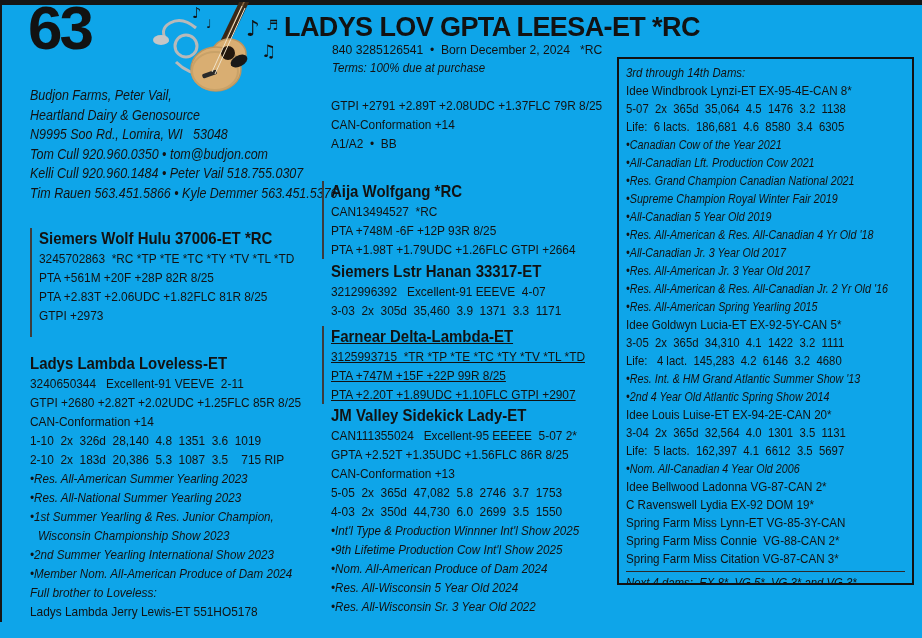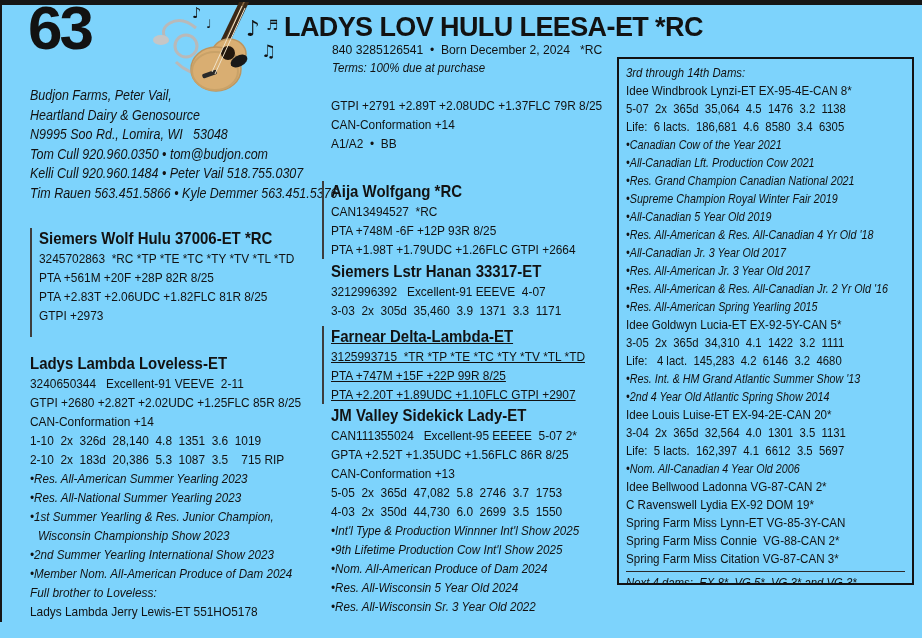--- a/index.html
+++ b/index.html
@@ -1,18 +1,18 @@
 <!DOCTYPE html>
 <html><head>
 <meta charset="utf-8">
 <style>
   * { margin:0; padding:0; box-sizing:border-box; }
   html,body { background:#e8e8e8; }
   body { font-family:"Liberation Sans", sans-serif; color:#121212; }
-  .page { position:relative; width:922px; height:638px; background:#7dd3fc; overflow:hidden; }
+  .page { position:relative; width:922px; height:638px; background:#0ea5e9; overflow:hidden; }
 
   .top-bar  { position:absolute; left:0; top:0; width:922px; height:5px; background:#161616; }
   .left-bar { position:absolute; left:0; top:0; width:2px;  height:622px; background:#161616; }
 
   .lot { position:absolute; left:28px; top:-6px; font-size:62px; font-weight:bold; letter-spacing:-3px; line-height:68px; }
 
   .art { position:absolute; left:146px; top:2px; width:146px; height:92px; }
 
   .title { position:absolute; left:284px; top:12px; font-size:27px; font-weight:bold;
            letter-spacing:-0.6px; white-space:pre; }
@@ -89,21 +89,21 @@
       <g fill="#111" font-family="'DejaVu Sans', sans-serif">
         <text x="100" y="34" font-size="22">♪</text>
         <text x="115" y="55" font-size="17">♫</text>
         <text x="120" y="28" font-size="14">♬</text>
         <text x="46" y="16" font-size="15">♪</text>
         <text x="60" y="26" font-size="12">♩</text>
       </g>
     </svg>
   </div>
 
-  <div class="title">LADYS LOV HULU LEESA-ET *RC</div>
+  <div class="title">LADYS LOV GPTA LEESA-ET *RC</div>
   <div class="reg">840 3285126541  •  Born December 2, 2024   *RC</div>
   <div class="terms">Terms: 100% due at purchase</div>
 
   <div class="consignor">
       <div class="line">Budjon Farms, Peter Vail,</div>
       <div class="line">Heartland Dairy &amp; Genosource</div>
       <div class="line">N9995 Soo Rd., Lomira, WI   53048</div>
       <div class="line">Tom Cull 920.960.0350 • tom@budjon.com</div>
       <div class="line">Kelli Cull 920.960.1484 • Peter Vail 518.755.0307</div>
       <div class="line">Tim Rauen 563.451.5866 • Kyle Demmer 563.451.5376</div>

